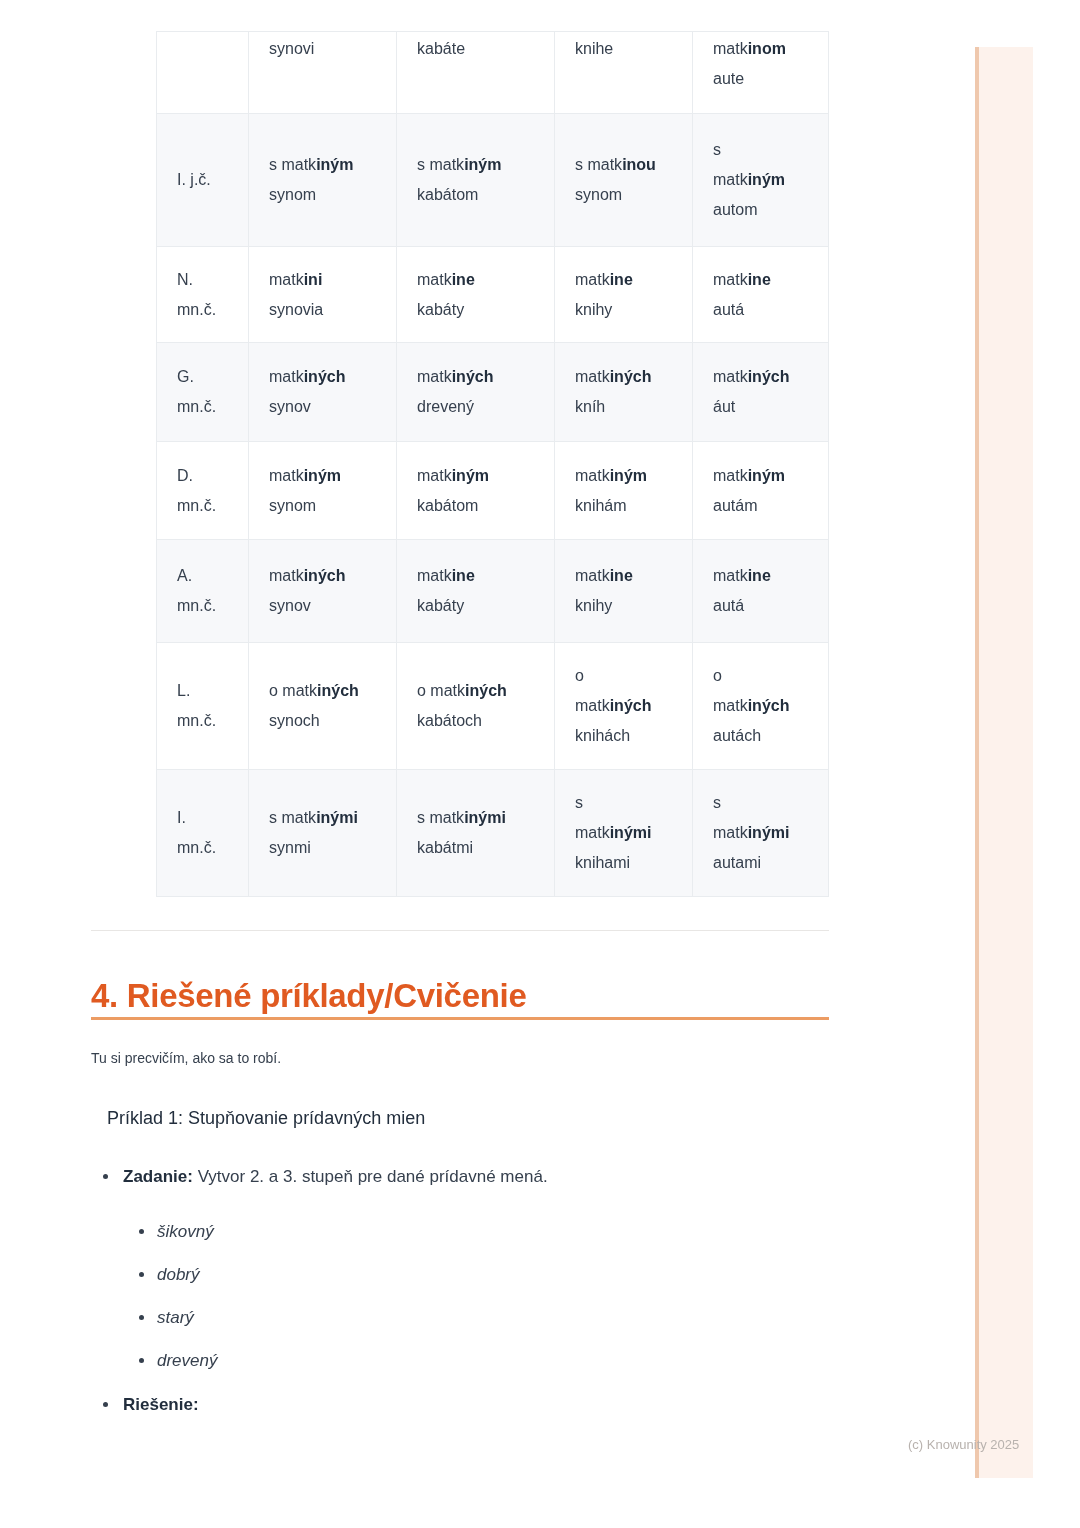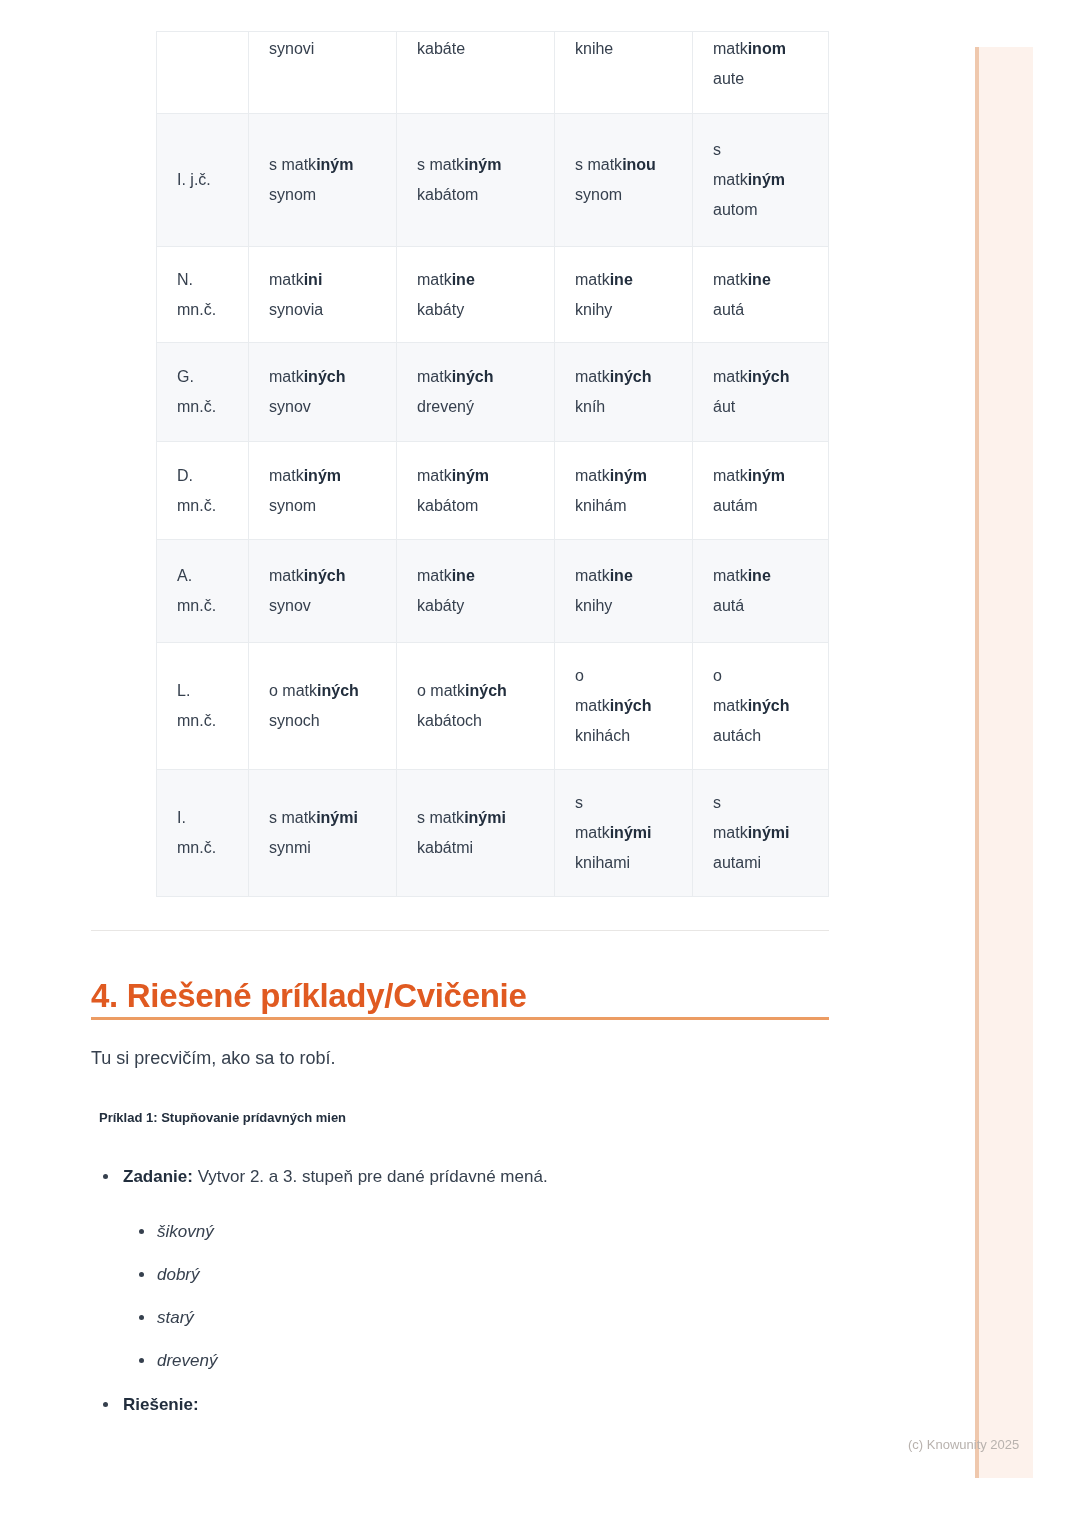--- a/index.html
+++ b/index.html
@@ -51,22 +51,22 @@
   table.decl tr:nth-child(8){height:127px;}
   table.decl tr.cut-row th,table.decl tr.cut-row td{vertical-align:top;padding-top:2px;}
 
   
   hr.divider{border:none;border-top:1px solid var(--divider);margin:33px 0 0 0;}
   h2.section-heading{
     color:var(--accent);font-size:33px;line-height:42px;letter-spacing:-0.3px;
     margin:44px 0 0 0;border-bottom:3px solid var(--accent-soft);
     font-weight:700;
   }
-  p.intro{margin:26px 0 0 0;font-size:18px;line-height:24px;color:var(--text);}
-  p.example-title{margin:36px 0 0 8px;font-size:13px;line-height:24px;font-weight:700;color:var(--text-strong);}
+  p.intro{margin:26px 0 0 0;font-size:14px;line-height:24px;color:var(--text);}
+  p.example-title{margin:36px 0 0 16px;font-size:18px;line-height:24px;font-weight:400;color:var(--text-strong);}
 
   ul.list{margin:34px 0 0 0;padding:0;list-style:none;font-size:17px;line-height:26px;}
   ul.list > li{position:relative;padding-left:32px;}
   ul.list > li::before{
     content:"";position:absolute;left:12px;top:10px;width:5px;height:5px;
     border-radius:50%;background:var(--text);
   }
   ul.list > li.solution{margin-top:16px;}
   ul.sub{margin:30px 0 0 0;padding:0;list-style:none;}
   ul.sub li{

